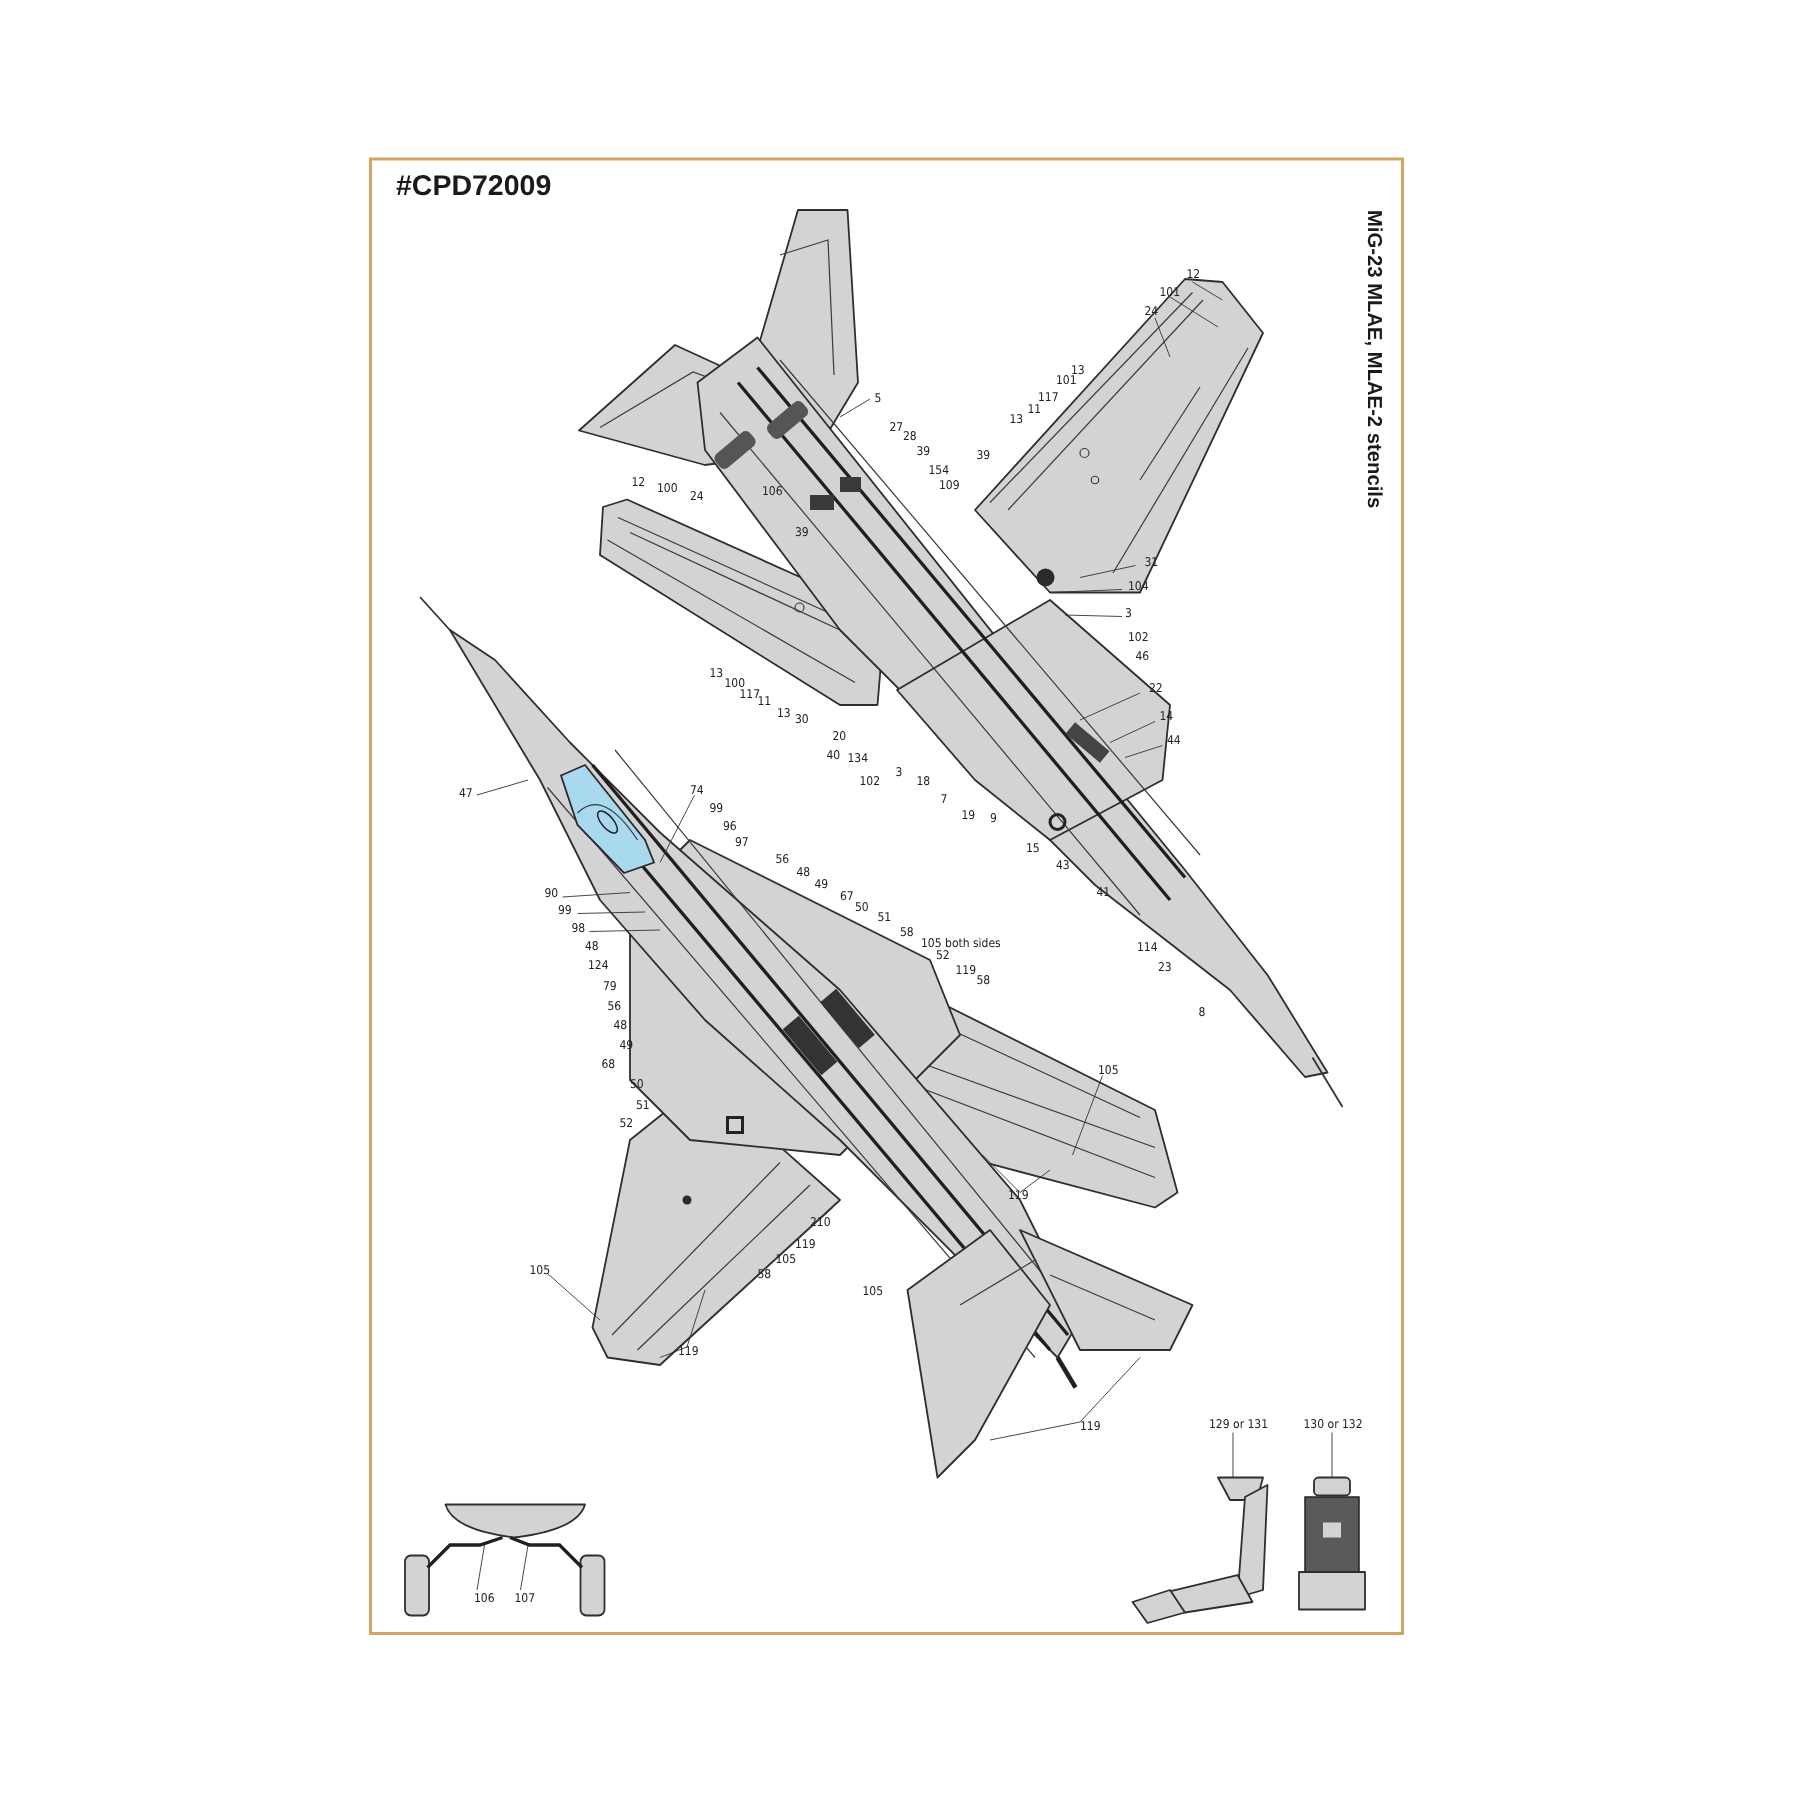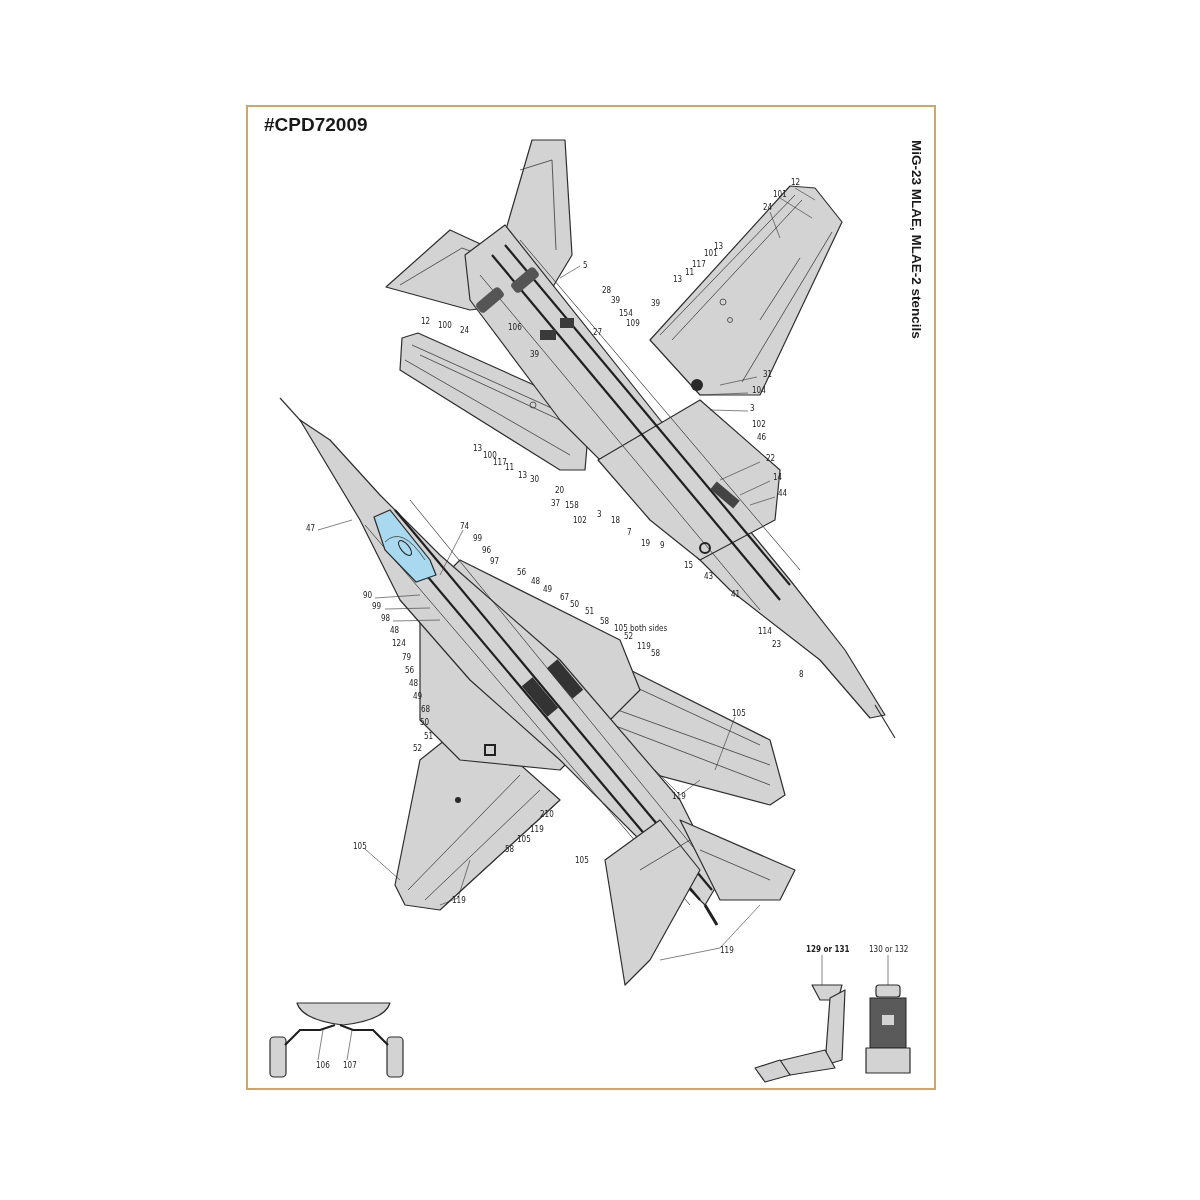--- a/index.html
+++ b/index.html
@@ -168,21 +168,21 @@
 <div id="labels">
     <div class="lbl" style="left: 791px; top: 179px;">12</div>
     <div class="lbl" style="left: 773px; top: 191px;">101</div>
     <div class="lbl" style="left: 763px; top: 204px;">24</div>
     <div class="lbl" style="left: 714px; top: 243px;">13</div>
     <div class="lbl" style="left: 704px; top: 250px;">101</div>
     <div class="lbl" style="left: 692px; top: 261px;">117</div>
     <div class="lbl" style="left: 685px; top: 269px;">11</div>
     <div class="lbl" style="left: 673px; top: 276px;">13</div>
     <div class="lbl" style="left: 583px; top: 262px;">5</div>
-    <div class="lbl" style="left: 593px; top: 281px; margin-top: 48px;">27</div>
+    <div class="lbl" style="left: 593px; top: 281px;">27</div>
     <div class="lbl" style="left: 602px; top: 287px;">28</div>
     <div class="lbl" style="left: 611px; top: 297px;">39</div>
     <div class="lbl" style="left: 619px; top: 310px;">154</div>
     <div class="lbl" style="left: 626px; top: 320px;">109</div>
     <div class="lbl" style="left: 651px; top: 300px;">39</div>
     <div class="lbl" style="left: 508px; top: 324px;">106</div>
     <div class="lbl" style="left: 530px; top: 351px;">39</div>
     <div class="lbl" style="left: 421px; top: 318px;">12</div>
     <div class="lbl" style="left: 438px; top: 322px;">100</div>
     <div class="lbl" style="left: 460px; top: 327px;">24</div>
@@ -191,22 +191,22 @@
     <div class="lbl" style="left: 750px; top: 405px;">3</div>
     <div class="lbl" style="left: 752px; top: 421px;">102</div>
     <div class="lbl" style="left: 757px; top: 434px;">46</div>
     <div class="lbl" style="left: 473px; top: 445px;">13</div>
     <div class="lbl" style="left: 483px; top: 452px;">100</div>
     <div class="lbl" style="left: 493px; top: 459px;">117</div>
     <div class="lbl" style="left: 505px; top: 464px;">11</div>
     <div class="lbl" style="left: 518px; top: 472px;">13</div>
     <div class="lbl" style="left: 530px; top: 476px;">30</div>
     <div class="lbl" style="left: 555px; top: 487px;">20</div>
-    <div class="lbl" style="left: 551px; top: 500px;">37</div>
-    <div class="lbl" style="left: 565px; top: 502px;">158</div>
+    <div class="lbl" style="left: 551px; top: 500px;">40</div>
+    <div class="lbl" style="left: 565px; top: 502px;">134</div>
     <div class="lbl" style="left: 573px; top: 517px;">102</div>
     <div class="lbl" style="left: 597px; top: 511px;">3</div>
     <div class="lbl" style="left: 611px; top: 517px;">18</div>
     <div class="lbl" style="left: 627px; top: 529px;">7</div>
     <div class="lbl" style="left: 641px; top: 540px;">19</div>
     <div class="lbl" style="left: 660px; top: 542px;">9</div>
     <div class="lbl" style="left: 766px; top: 455px;">22</div>
     <div class="lbl" style="left: 773px; top: 474px;">14</div>
     <div class="lbl" style="left: 778px; top: 490px;">44</div>
     <div class="lbl" style="left: 684px; top: 562px; text-align: center;">15</div>
@@ -233,31 +233,31 @@
     <div class="lbl" style="left: 651px; top: 650px;">58</div>
     <div class="lbl" style="left: 363px; top: 592px;">90</div>
     <div class="lbl" style="left: 372px; top: 603px;">99</div>
     <div class="lbl" style="left: 381px; top: 615px;">98</div>
     <div class="lbl" style="left: 390px; top: 627px;">48</div>
     <div class="lbl" style="left: 392px; top: 640px;">124</div>
     <div class="lbl" style="left: 402px; top: 654px;">79</div>
     <div class="lbl" style="left: 405px; top: 667px;">56</div>
     <div class="lbl" style="left: 409px; top: 680px;">48</div>
     <div class="lbl" style="left: 413px; top: 693px;">49</div>
-    <div class="lbl" style="left: 421px; top: 706px;">68</div>
+    <div class="lbl" style="left: 401px; top: 706px;">68</div>
     <div class="lbl" style="left: 420px; top: 719px;">50</div>
     <div class="lbl" style="left: 424px; top: 733px;">51</div>
     <div class="lbl" style="left: 413px; top: 745px;">52</div>
     <div class="lbl" style="left: 732px; top: 710px;">105</div>
     <div class="lbl" style="left: 672px; top: 793px;">119</div>
     <div class="lbl" style="left: 540px; top: 811px;">210</div>
     <div class="lbl" style="left: 530px; top: 826px;">119</div>
     <div class="lbl" style="left: 517px; top: 836px;">105</div>
     <div class="lbl" style="left: 505px; top: 846px;">58</div>
     <div class="lbl" style="left: 575px; top: 857px;">105</div>
     <div class="lbl" style="left: 353px; top: 843px;">105</div>
     <div class="lbl" style="left: 452px; top: 897px;">119</div>
     <div class="lbl" style="left: 720px; top: 947px;">119</div>
     <div class="lbl" style="left: 316px; top: 1062px;">106</div>
     <div class="lbl" style="left: 343px; top: 1062px;">107</div>
-    <div class="lbl" style="left: 806px; top: 946px; font-weight: bold;">129 or 131</div>
+    <div class="lbl" style="left: 806px; top: 946px;">129 or 131</div>
     <div class="lbl" style="left: 869px; top: 946px;">130 or 132</div>
   </div>
 
 </body></html>

